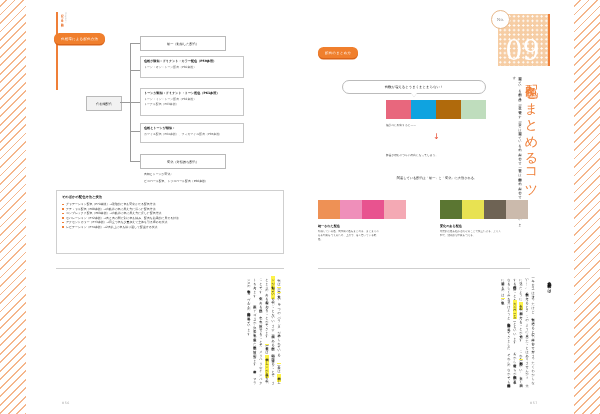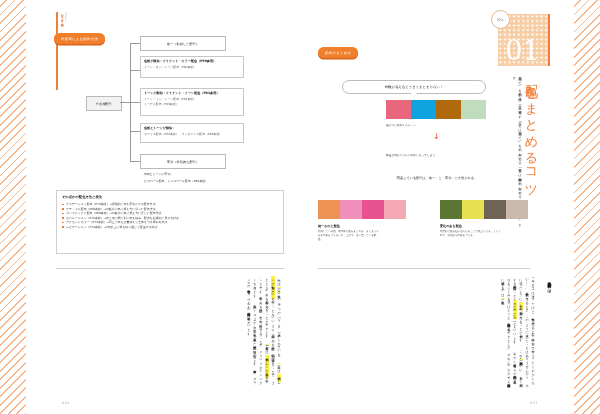--- a/index.html
+++ b/index.html
@@ -234,21 +234,21 @@
 
     <div class="pageno l">056</div>
   </div>
 
   <div class="gutter"></div>
 
   <div class="page right">
 
     <div class="nobadge">
       <div class="field"></div>
-      <div class="num">01</div>
+      <div class="num">09</div>
       <div class="no">No.</div>
     </div>
 
     <div class="vtitle" style="right:34px;top:74px;">配色をまとめるコツ</div>
 
     <div class="vlead" style="right:52px;top:74px;">関連している配色の基本は、「統一」と「変化」です。「統一」とは関連している色の組み合わせ、「変化」とは対照的な色の組み合わせのことをいいます。</div>
 
     <div class="tag" style="left:18px;top:47px;">配色のまとめ方</div>
 
     <div class="bubble" style="left:42px;top:80px;width:130px;">色数が増えるとうまくまとまらない！</div>

